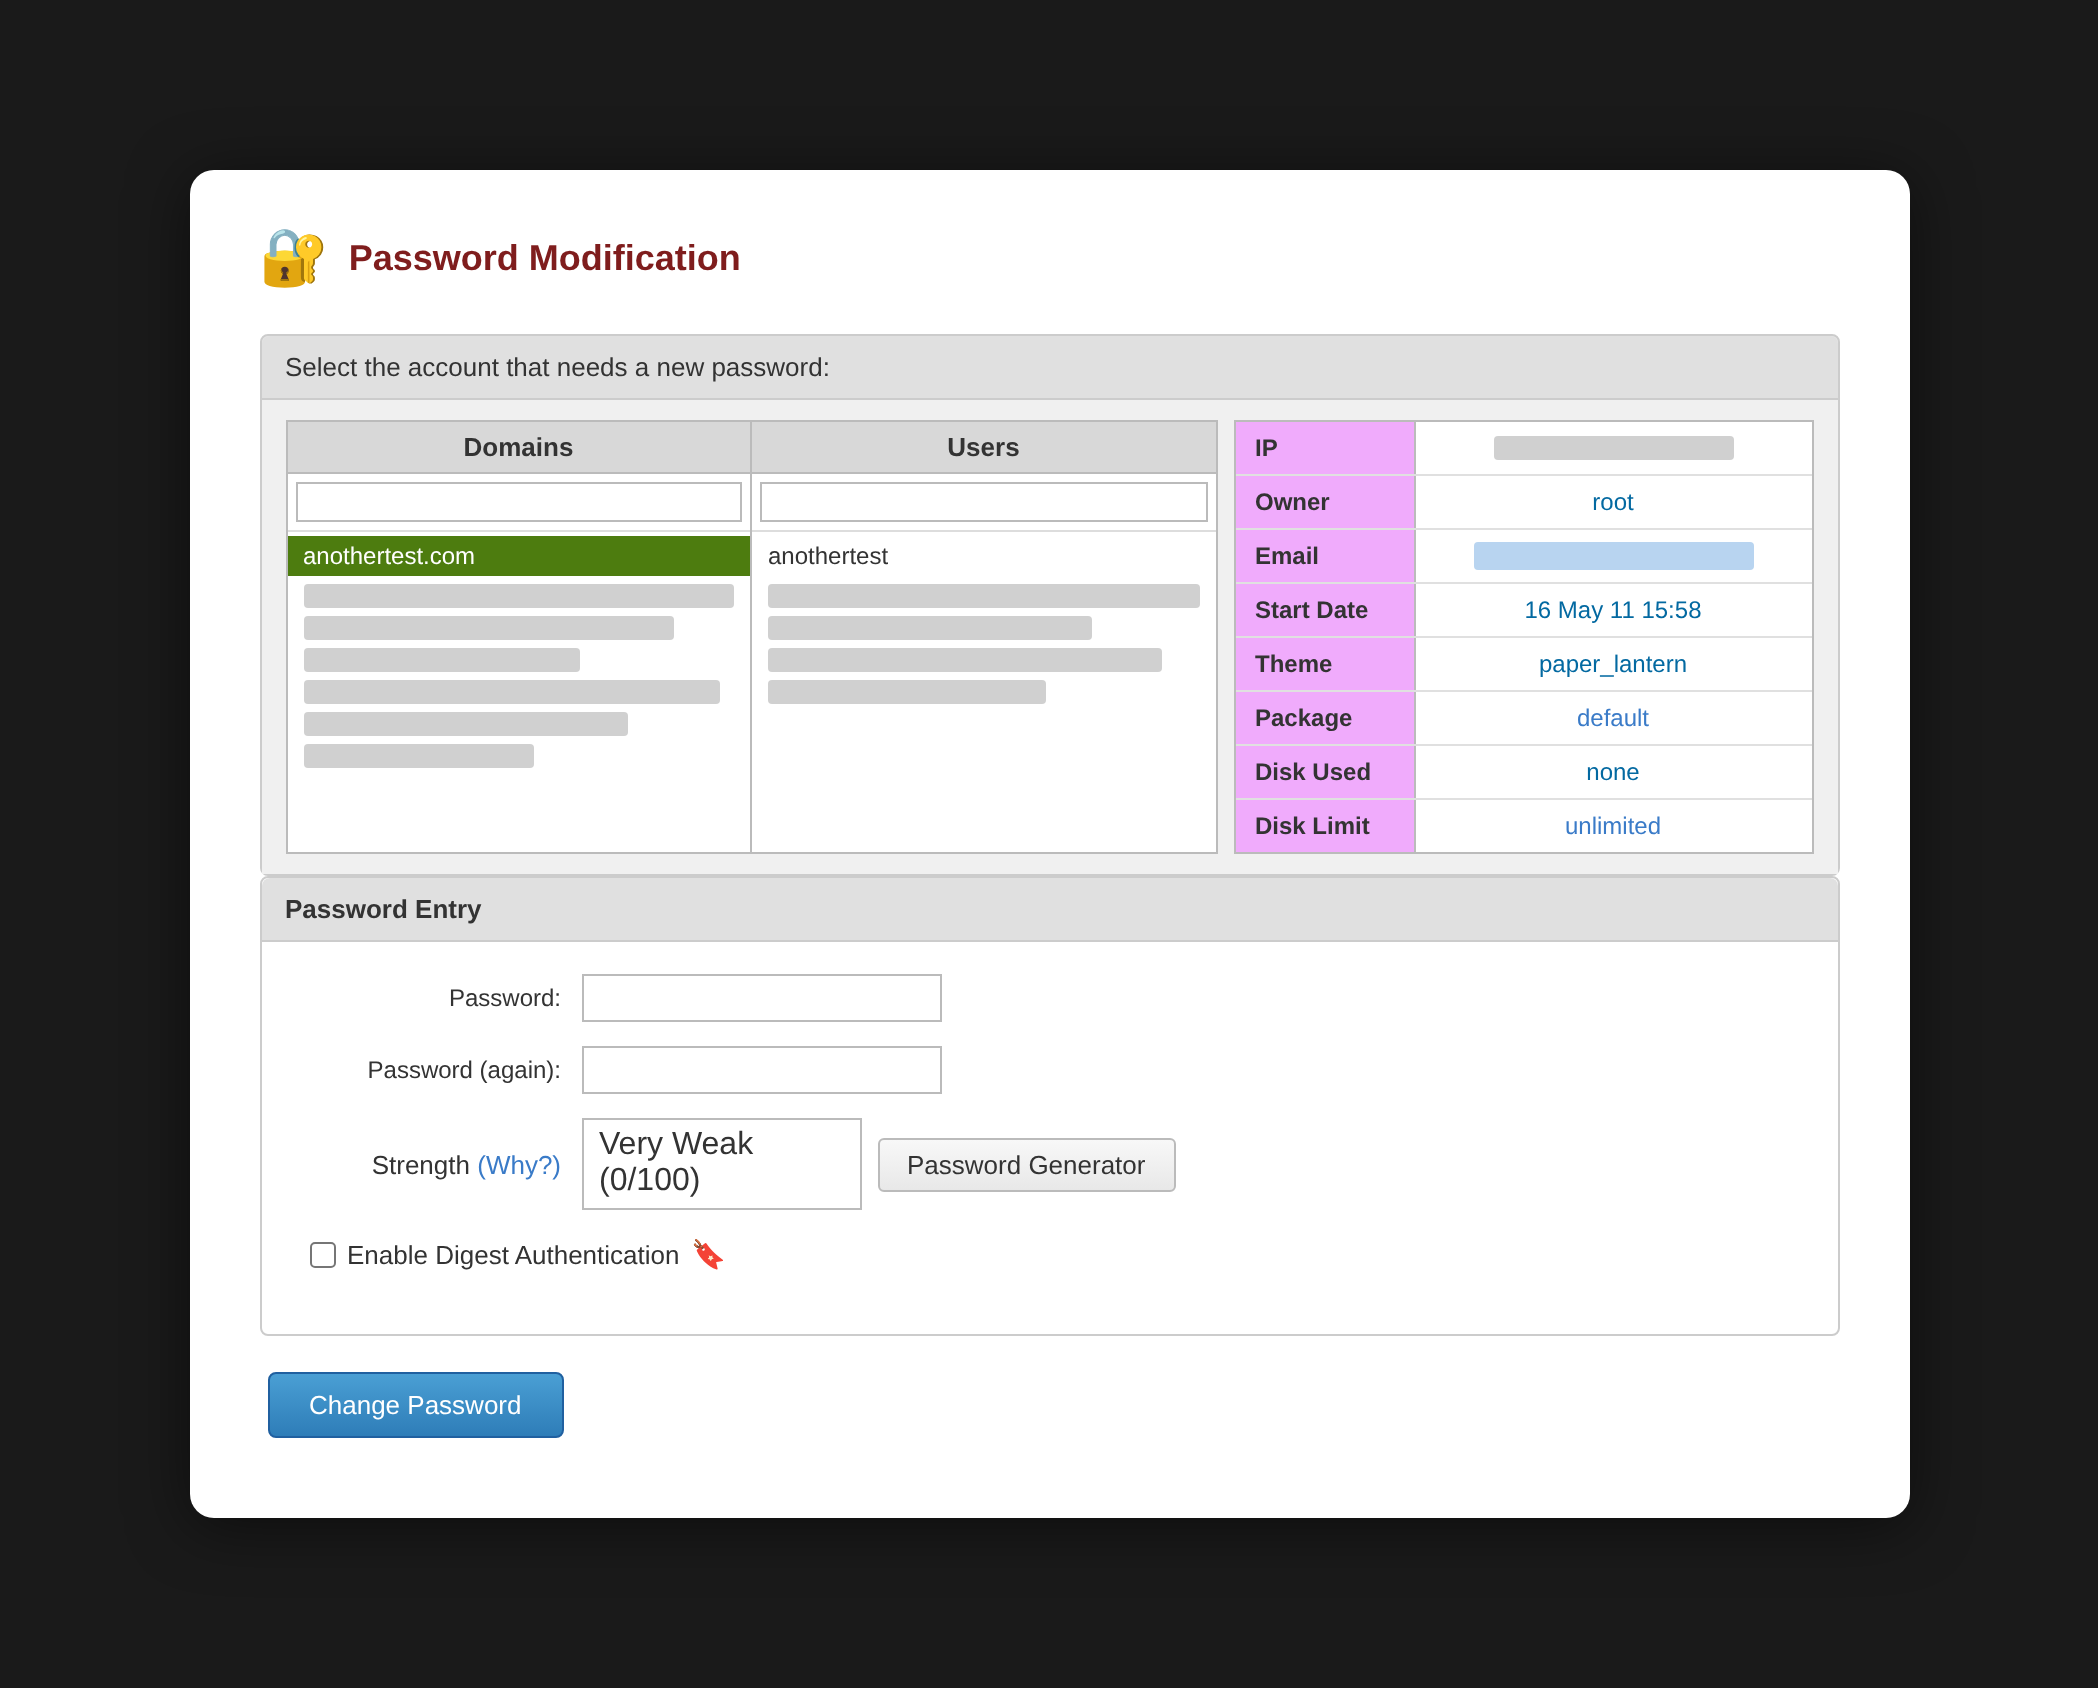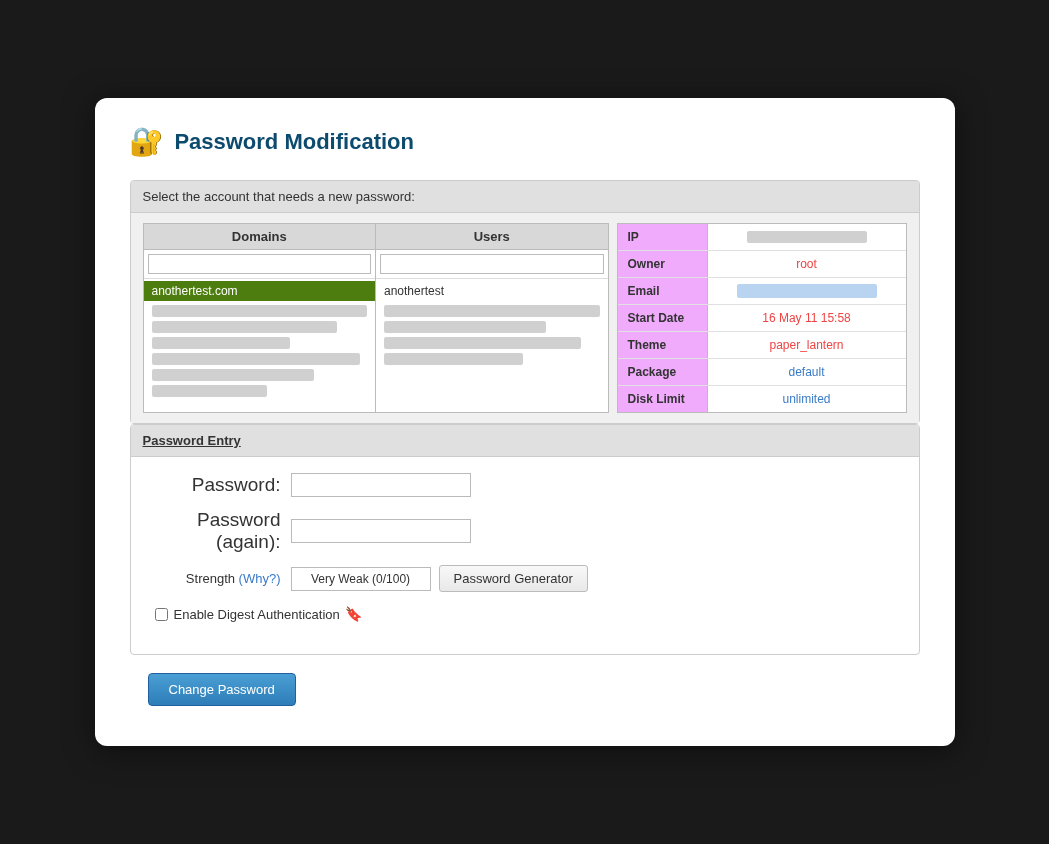--- a/index.html
+++ b/index.html
@@ -23,23 +23,23 @@
       display: flex;
       align-items: center;
       margin-bottom: 24px;
       gap: 10px;
     }
     .header-icon {
       font-size: 28px;
       line-height: 1;
     }
     .page-title {
-      font-size: 22px;
+      font-size: 18px;
       font-weight: bold;
-      color: #0c4a6e;
+      color: #7f1d1d;
     }
 
     
     .section {
       background: #e8e8e8;
       border: 1px solid #ccc;
       border-radius: 4px;
       margin-bottom: 0;
     }
     .section-header {
@@ -135,21 +135,21 @@
       width: 90px;
       min-width: 90px;
       display: flex;
       align-items: center;
       border-right: 1px solid #bbb;
       min-height: 26px;
     }
     .info-value {
       padding: 4px 10px;
       font-size: 12px;
-      color: #ef4444;
+      color: #0369a1;
       flex: 1;
       text-align: center;
     }
     .info-value.blurred {
       display: flex;
       justify-content: center;
       align-items: center;
     }
     .blur-bar {
       height: 12px;
@@ -177,35 +177,34 @@
       margin-bottom: 18px;
     }
     .pwd-section-header {
       background: #e0e0e0;
       border-bottom: 1px solid #ccc;
       padding: 8px 12px;
       font-size: 13px;
       font-weight: bold;
       color: #333;
       border-radius: 4px 4px 0 0;
-      text-decoration: underline;
     }
     .pwd-section-body {
       padding: 16px 20px;
     }
     .form-row {
       display: flex;
       align-items: center;
       margin-bottom: 12px;
     }
     .form-label {
       text-align: right;
       width: 130px;
       margin-right: 10px;
-      font-size: 19px;
+      font-size: 12px;
       color: #333;
     }
     .form-input {
       border: 1px solid #bbb;
       padding: 4px 6px;
       font-size: 12px;
       width: 180px;
       outline: none;
       background: #fff;
     }
@@ -221,24 +220,24 @@
       font-size: 13px;
       color: #333;
     }
     .strength-label .why {
       color: #3a7bc8;
       cursor: pointer;
     }
     .strength-display {
       border: 1px solid #bbb;
       padding: 4px 8px;
-      font-size: 12px;
+      font-size: 16px;
       background: #fff;
       width: 140px;
-      text-align: center;
+      text-align: left;
       color: #333;
       margin-right: 8px;
     }
     .btn-password-gen {
       border: 1px solid #bbb;
       background: linear-gradient(to bottom, #f8f8f8, #e8e8e8);
       padding: 5px 14px;
       font-size: 13px;
       cursor: pointer;
       color: #333;
@@ -265,21 +264,21 @@
     }
 
     .btn-change-pwd {
       background: linear-gradient(to bottom, #4a9fd4, #2e7db8);
       color: #fff;
       border: 1px solid #2060a0;
       padding: 8px 20px;
       font-size: 13px;
       cursor: pointer;
       border-radius: 4px;
-      margin-left: 18px;
+      margin-left: 4px;
     }
   </style>
 </head>
 <body>
 
 <div class="window">
   
   <div class="page-header">
     <span class="header-icon">🔐</span>
     <h1 class="page-title">Password Modification</h1>
@@ -346,20 +345,24 @@
           </div>
           <div class="info-row">
             <div class="info-label">Theme</div>
             <div class="info-value">paper_lantern</div>
           </div>
           <div class="info-row">
             <div class="info-label">Package</div>
             <div class="info-value link" style="color:#3a7bc8;cursor:pointer;">default</div>
           </div>
           <div class="info-row">
+            <div class="info-label">Disk Used</div>
+            <div class="info-value">none</div>
+          </div>
+          <div class="info-row">
             <div class="info-label">Disk Limit</div>
             <div class="info-value link" style="color:#3a7bc8;cursor:pointer;">unlimited</div>
           </div>
         </div>
       </div>
     </div>
   </div>
 
   
   <div class="pwd-section">

